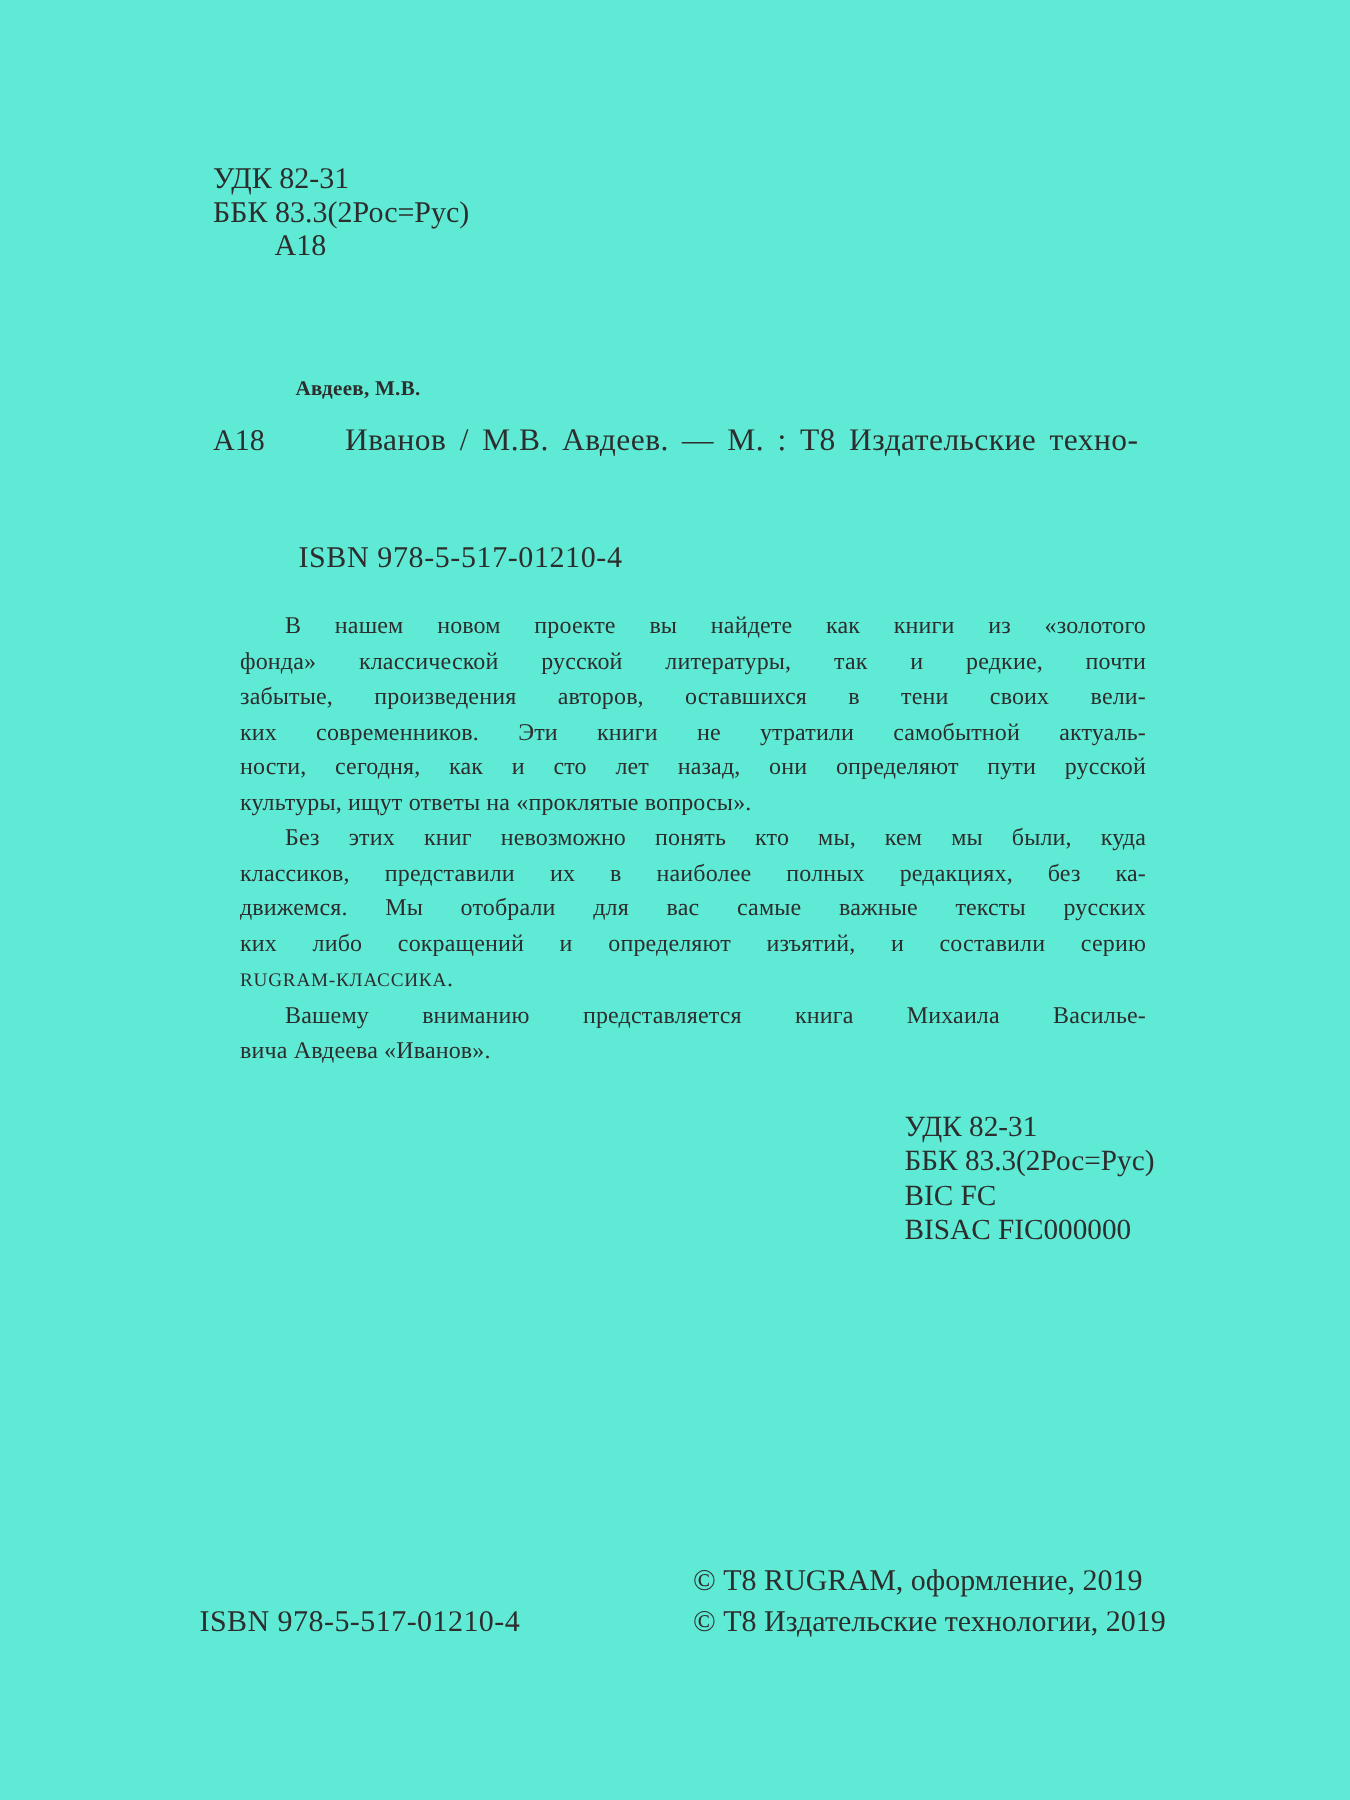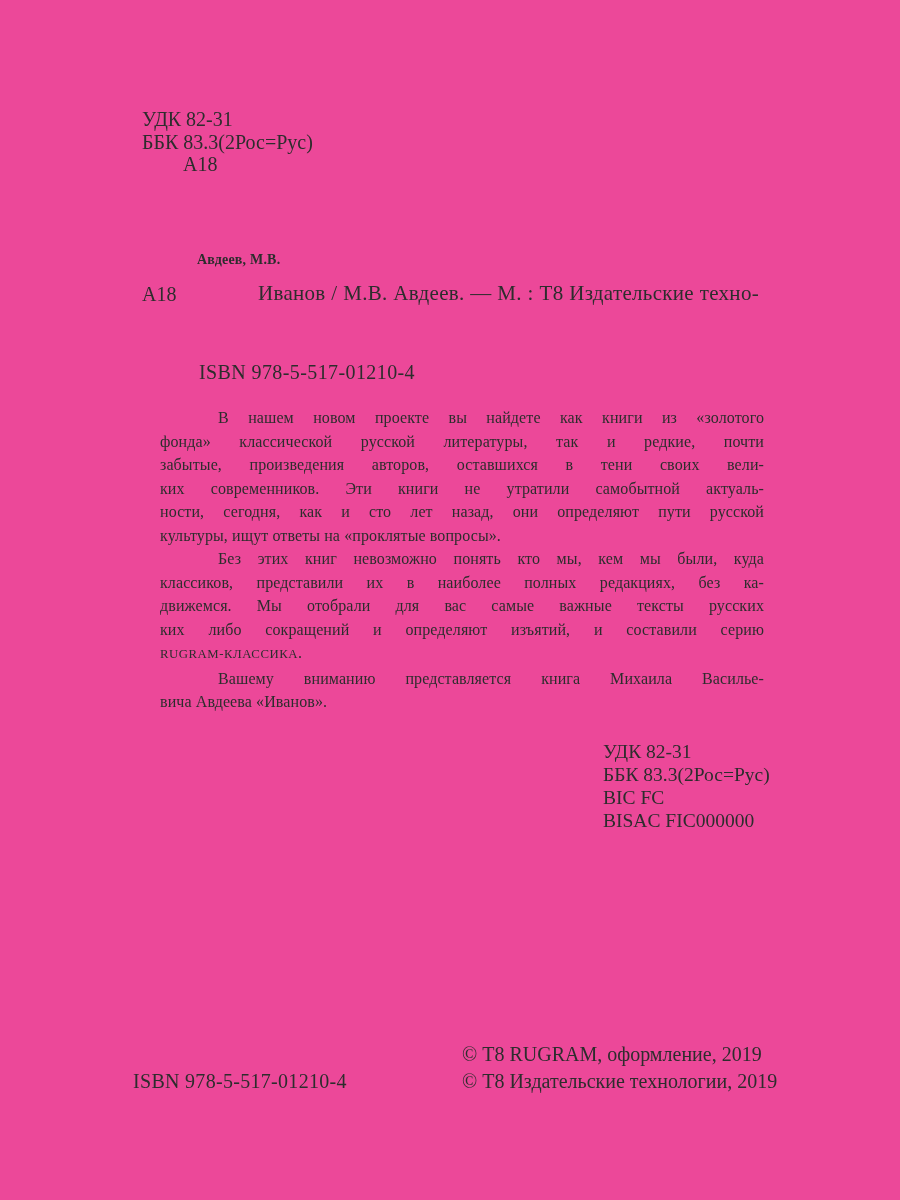--- a/index.html
+++ b/index.html
@@ -1,20 +1,20 @@
 <!DOCTYPE html>
 <html><head>
 <meta charset="utf-8">
 <style>
   html, body { margin: 0; padding: 0; background: #ffffff; }
   .page {
     position: relative;
     width: 900px;
     height: 1200px;
-    background: #ec4899;
+    background: #5eead4;
     font-family: "Liberation Serif", serif;
     color: #2d2d2d;
     overflow: hidden;
   }
   .udc-top {
     position: absolute;
     left: 142px;
     top: 108px;
     font-size: 20px;
     line-height: 22.5px;
@@ -37,21 +37,21 @@
   .card-desc {
     position: absolute;
     left: 198px;
     top: 278px;
     width: 561px;
     font-size: 21px;
     line-height: 30.5px;
     letter-spacing: 0.3px;
   }
   .jline { text-align: justify; text-align-last: justify; }
-  .ind { text-indent: 32px; margin-left: 28px; }
+  .ind { text-indent: 32px; }
   .isbn-top {
     position: absolute;
     left: 199px;
     top: 361px;
     font-size: 20px;
     letter-spacing: 0.4px;
   }
   .annotation {
     position: absolute;
     left: 160px;

